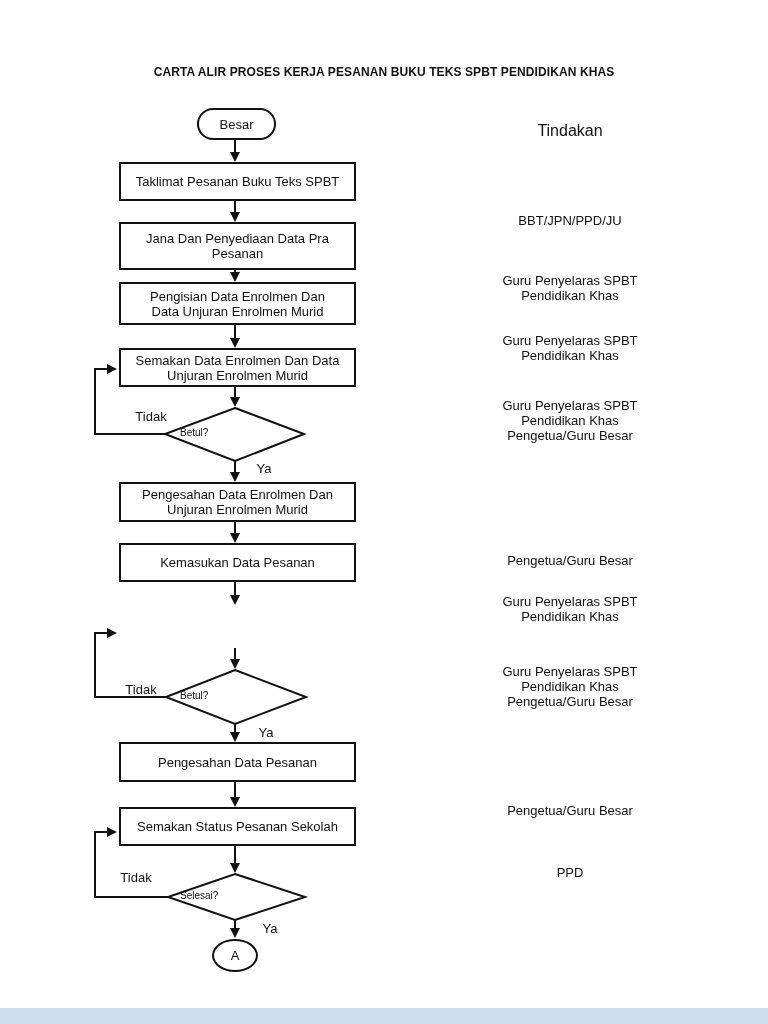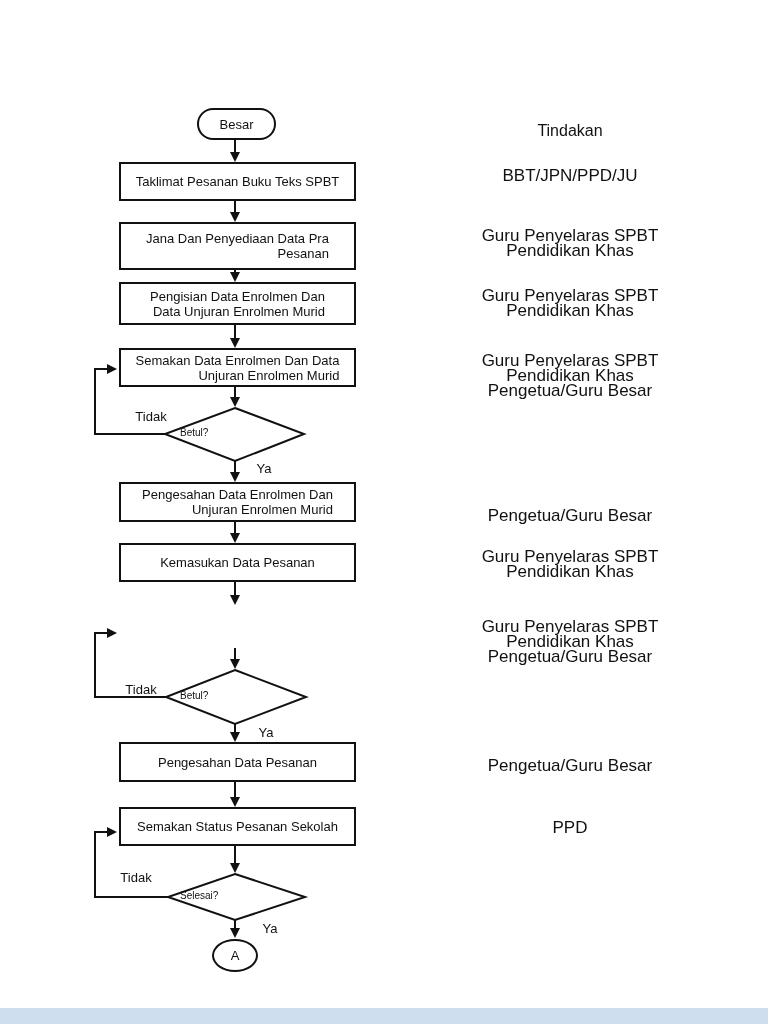--- a/index.html
+++ b/index.html
@@ -5,42 +5,43 @@
   html,body { margin:0; padding:0; background:#fff; }
   .page { position:relative; width:768px; height:1024px; background:#ffffff;
           font-family:"Liberation Sans", sans-serif; color:#111; overflow:hidden; }
   .title { position:absolute; top:65px; left:0; width:768px; text-align:center;
            font-weight:bold; font-size:12px; letter-spacing:.1px; }
   .col-header { position:absolute; top:122px; left:470px; width:200px; text-align:center;
                 font-weight:normal; font-size:16px; }
   .connectors { position:absolute; left:0; top:0; }
   .pbox { position:absolute; left:119px; width:237px; border:2px solid #111;
           box-sizing:border-box; background:#fff; display:flex; align-items:center;
-          justify-content:center; text-align:right; font-size:13px; line-height:15px;
+          justify-content:center; text-align:center; font-size:13px; line-height:15px;
           white-space:pre-line; }
   .action { position:absolute; left:470px; width:200px; text-align:center;
-            font-size:17px; line-height:15px; white-space:pre-line; }
+            font-size:13px; line-height:15px; white-space:pre-line;margin-top:45px; }
   .terminator { position:absolute; left:197px; top:108px; width:79px; height:32px;
                 border:2px solid #111; border-radius:16px; box-sizing:border-box;
                 background:#fff; display:flex; align-items:center; justify-content:center;
                 font-size:13px; }
   .connector-a { position:absolute; left:212px; top:939px; width:46px; height:33px;
                  border:2px solid #111; border-radius:50%; box-sizing:border-box;
                  background:#fff; display:flex; align-items:center; justify-content:center;
                  font-size:13px; }
   .dlabel { position:absolute; left:180px; width:110px; text-align:left; font-size:10px; }
   .blabel { position:absolute; width:60px; text-align:center; font-size:13px; }
   .footer-bar { position:absolute; left:0; top:1008px; width:768px; height:16px;
                 background:#cfdeee; }
 </style>
 </head>
 <body>
 
 <div class="page">
 
+  <div class="title">CARTA ALIR PROSES KERJA PESANAN BUKU TEKS SPBT PENDIDIKAN KHAS</div>
   <div class="col-header">Tindakan</div>
 
   <svg class="connectors" width="768" height="1024" viewBox="0 0 768 1024">
     <defs>
       <marker id="ah" viewBox="0 0 10 10" refX="7" refY="5" markerWidth="11" markerHeight="10" orient="auto" markerUnits="userSpaceOnUse">
         <path d="M0,0 L10,5 L0,10 Z" fill="#111"></path>
       </marker>
     </defs>
 
     <g stroke="#111" stroke-width="2" fill="none">

